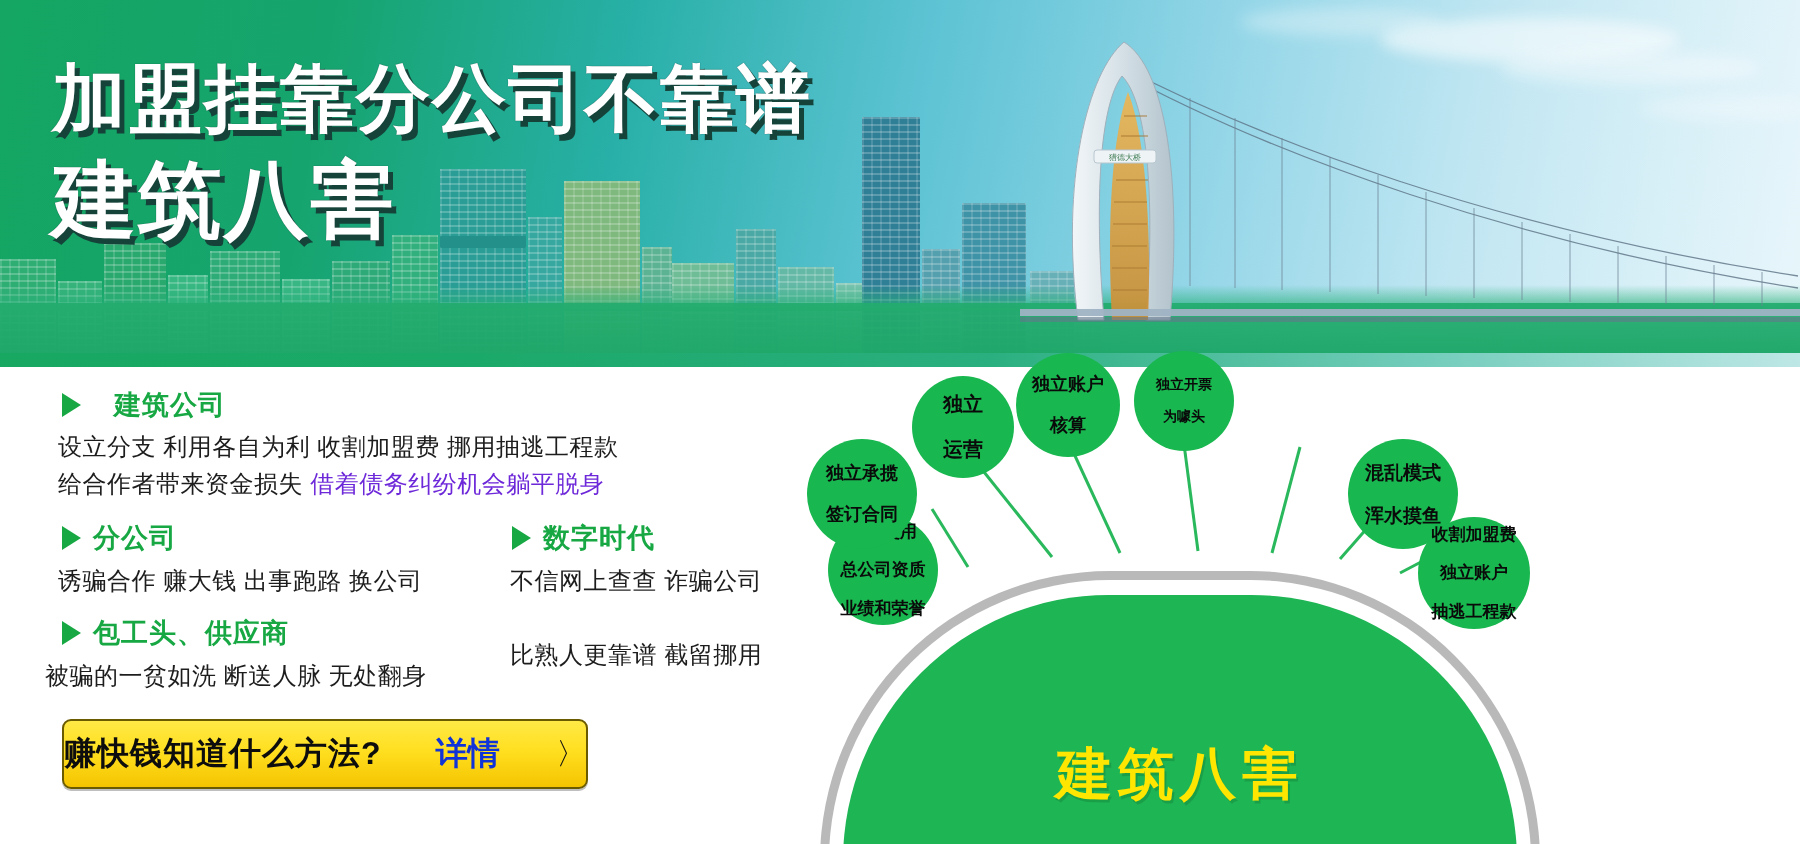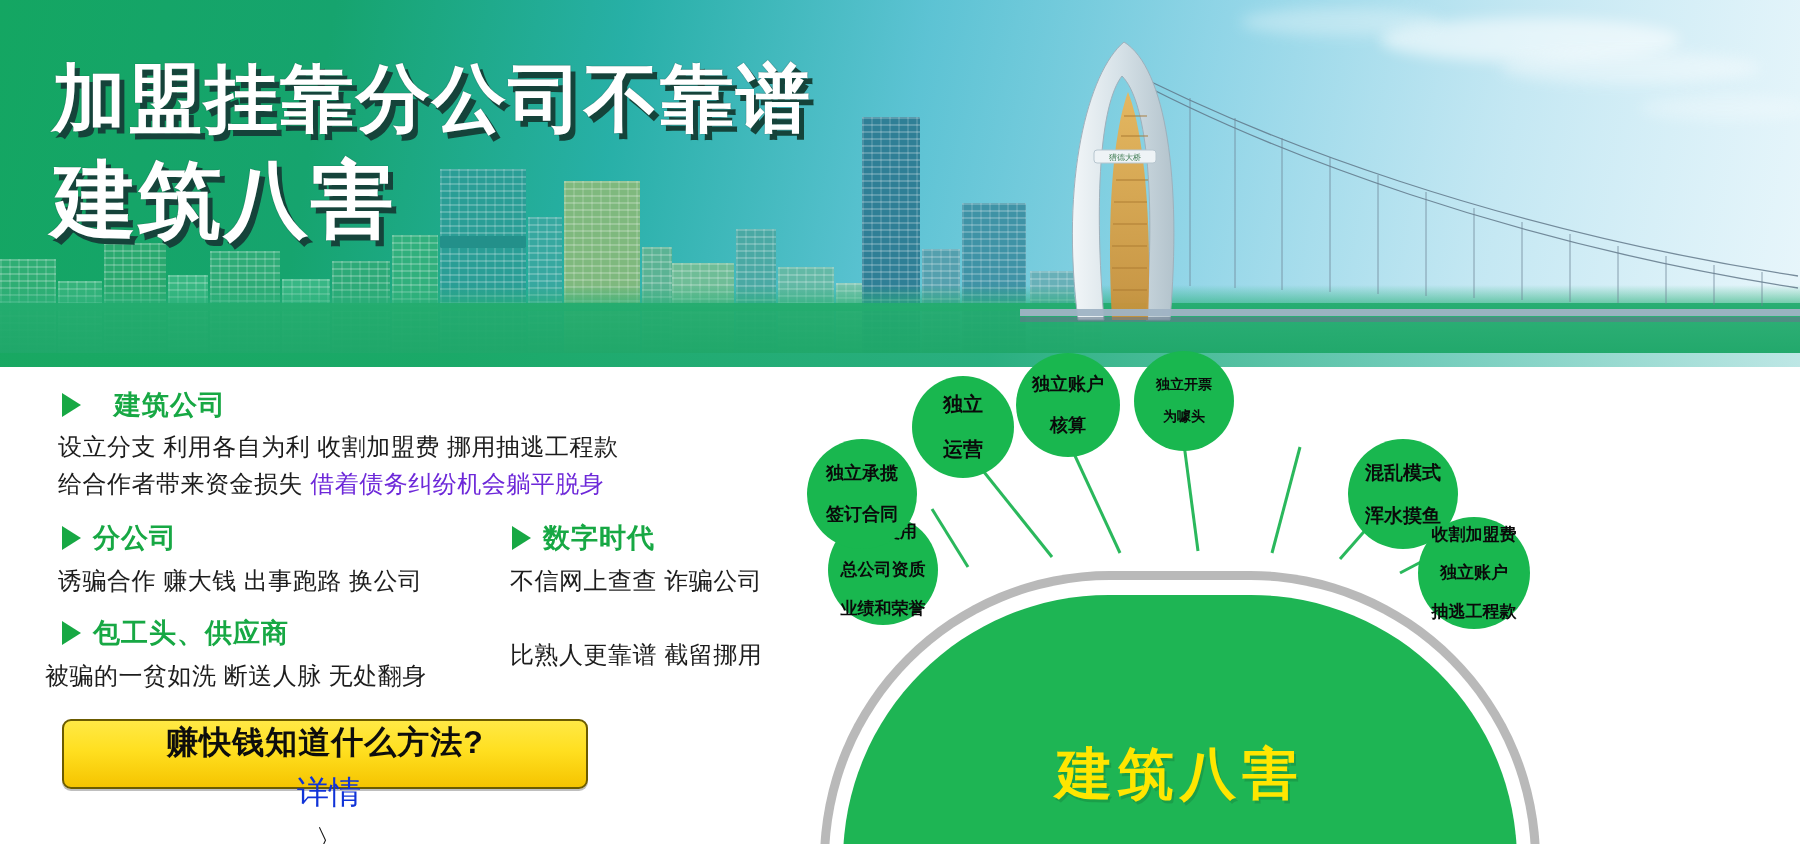--- a/index.html
+++ b/index.html
@@ -61,23 +61,23 @@
   .s3h{left:62px;top:248px;}
   .s3l1{left:45px;top:293px;}
   .s4h{left:512px;top:153px;}
   .s4l1{left:510px;top:198px;}
   .s4l2{left:510px;top:235px;}
   .s4l3{left:510px;top:272px;}
 
   .cta{position:absolute;left:62px;top:352px;width:522px;height:66px;border-radius:9px;
        background:linear-gradient(180deg,#ffe945 0%,#ffdf20 45%,#f5c400 100%);
        border:2px solid #6b5b00;box-shadow:0 2px 0 rgba(0,0,0,.25);
-       display:flex;align-items:center;justify-content:flex-start;gap:6px;cursor:pointer;flex-direction:column;}
+       display:flex;align-items:center;justify-content:space-between;gap:6px;cursor:pointer;}
   .cta-main{color:#0d0d0d;font-size:32px;font-weight:700;letter-spacing:1px;}
-  .cta-link{color:#1033d8;font-size:32px;font-weight:400;margin-left:8px;}
+  .cta-link{color:#1033d8;font-size:32px;font-weight:700;margin-left:8px;}
   .cta-chev{color:#111;font-size:30px;font-weight:400;margin-left:10px;}
 
   
   .diagram{position:absolute;left:820px;top:367px;width:980px;height:477px;}
   .arch-outer{position:absolute;left:0px;top:204px;width:720px;height:290px;
      border:9px solid #b9b9b9;border-bottom:none;border-radius:360px 360px 0 0;box-sizing:border-box;}
   .arch-inner{position:absolute;left:23px;top:228px;width:674px;height:266px;
      background:#1eb554;border-radius:337px 337px 0 0;}
   .arch-label{position:absolute;left:23px;top:370px;width:674px;text-align:center;
      color:#ffe600;font-size:56px;font-weight:700;letter-spacing:6px;

